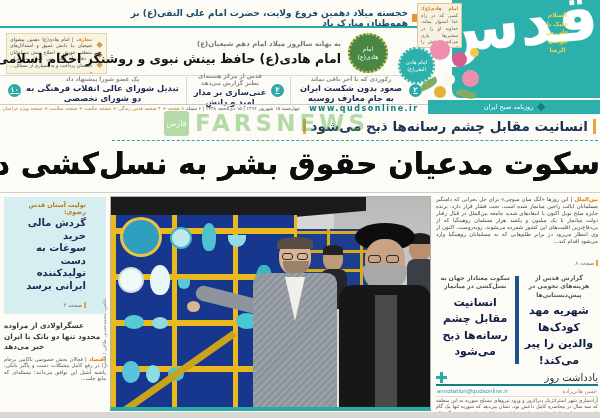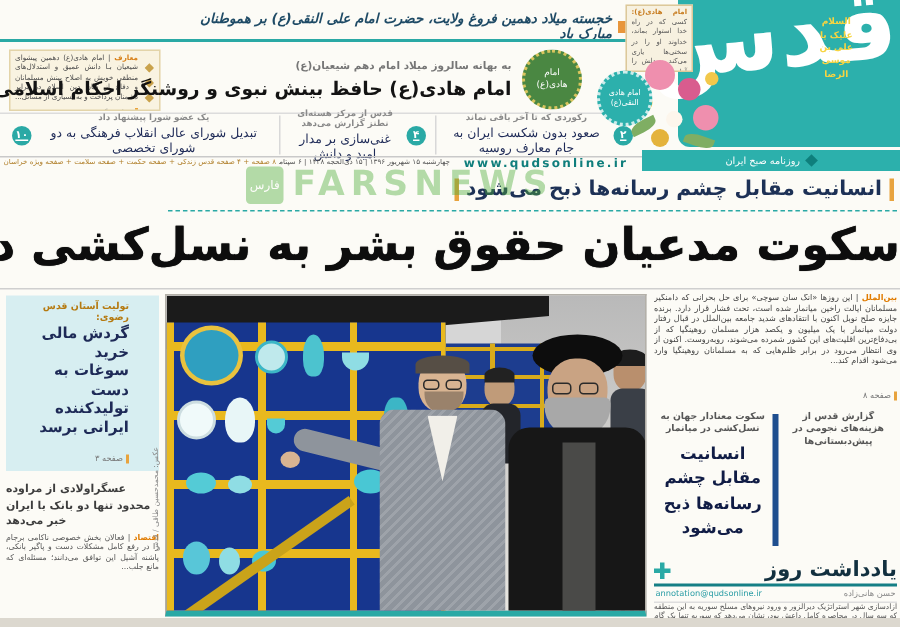--- a/index.html
+++ b/index.html
@@ -24,21 +24,21 @@
   .mast-flowers{position:absolute;left:-8px;top:36px;width:78px;height:70px;z-index:4;}
   .fl{position:absolute;border-radius:50%;}
   .leaf{position:absolute;border-radius:60% 0 60% 0;background:#7fae63;}
 
   .medallion{position:absolute;left:398px;top:47px;width:37px;height:37px;border-radius:50%;
              background:#2cb0ac;border:2px dotted #cdeceb;color:#fff;font-size:5.2px;line-height:1.3;
              display:flex;align-items:center;justify-content:center;text-align:center;padding:3px;z-index:5;}
 
   
   #congrats{position:absolute;top:8px;left:118px;width:302px;display:flex;align-items:center;gap:4px;
-            font-size:9px;font-weight:bold;color:#1f4b66;font-style:italic;}
+            font-size:9px;font-weight:bold;color:#1f4b66;}
   .congrats-marker{width:8px;height:8px;background:#e8963c;flex:0 0 auto;}
   .rule-teal{position:absolute;top:26px;left:0;width:426px;height:2px;background:#2aa9a5;}
 
   #maaref{position:absolute;top:33px;left:6px;width:101px;height:41px;background:#f9f3e1;
           border:1px solid #e3d4a9;display:flex;gap:3px;padding:3px;overflow:hidden;}
   .ornament{writing-mode:vertical-rl;color:#c9a24b;font-size:8px;line-height:1;letter-spacing:1px;}
   .maaref-text{flex:1;font-size:4.8px;line-height:1.35;color:#4a4a4a;text-align:justify;}
   .maaref-text b{color:#d8821c;}
 
   #feature{position:absolute;top:32px;left:114px;width:274px;height:42px;display:flex;align-items:center;gap:7px;}
@@ -52,21 +52,21 @@
   .rule-g1{position:absolute;top:75px;left:0;width:426px;height:1px;background:#dcdcdc;}
 
   
   #briefs{position:absolute;top:77px;left:0;width:428px;height:26px;display:flex;align-items:center;}
   .brief{display:flex;align-items:center;gap:4px;padding:0 6px;height:100%;}
   .brief.b0{flex:0 0 138px;border-left:1px solid #d8d8d8;}
   .brief.b1{flex:0 0 104px;border-left:1px solid #d8d8d8;}
   .brief.b2{flex:0 0 184px;justify-content:flex-end;}
   .brief-txt{flex:1;text-align:center;}
   .brief-kicker{font-size:5.8px;color:#8a8a8a;font-weight:bold;line-height:1.2;}
-  .brief-title{font-size:8.3px;font-weight:normal;color:#1e2a57;line-height:1.25;}
+  .brief-title{font-size:8.3px;font-weight:bold;color:#1e2a57;line-height:1.25;}
   .pnum{min-width:13px;height:13px;border-radius:50%;background:#2aa9a5;color:#fff;font-size:7px;
         font-weight:bold;display:flex;align-items:center;justify-content:center;flex:0 0 auto;text-decoration:underline;}
   .rule-g2{position:absolute;top:104px;left:0;width:428px;height:1px;background:#c9c9c9;}
 
   
   #pages-line{position:absolute;top:106px;left:2px;width:182px;font-size:4.8px;color:#b07f2a;text-align:left;white-space:nowrap;overflow:hidden;}
   #date-line{position:absolute;top:106px;left:186px;width:114px;font-size:4.8px;color:#555;text-align:center;white-space:nowrap;overflow:hidden;}
   #website{position:absolute;top:104px;left:302px;width:124px;font-size:8px;font-weight:bold;letter-spacing:1.5px;
            color:#0f7e7c;direction:ltr;text-align:center;}
 
@@ -123,21 +123,21 @@
   .intro{font-size:5.4px;line-height:1.3;color:#444;text-align:justify;height:54px;overflow:hidden;}
   .intro-foot{margin-top:0;}
   .stories{display:flex;margin-top:5px;height:92px;overflow:hidden;}
   .story{flex:1;text-align:center;padding:0 3px;display:flex;flex-direction:column;}
   .story-kicker{font-size:6.2px;font-weight:bold;color:#555;line-height:1.35;margin-bottom:4px;}
   .story-title{font-size:11px;font-weight:bold;color:#101c45;line-height:1.5;}
   .story-foot{margin-top:auto;text-align:right;}
   .vdiv{width:3.5px;background:#1e4e8f;margin:2px 1px;flex:0 0 auto;}
   .note{margin-top:6px;}
   .note-head{display:flex;align-items:center;gap:4px;border-bottom:2.5px solid #157f85;padding-bottom:1px;}
-  .note-label{font-size:14px;font-weight:bold;color:#12303f;}
+  .note-label{font-size:10px;font-weight:normal;color:#12303f;}
   .note-spacer{flex:1;}
   .plus{position:relative;width:11px;height:11px;flex:0 0 auto;}
   .plus i{position:absolute;background:#2aa9a5;}
   .plus .ph2{left:0;top:4px;width:11px;height:3px;}
   .plus .pv2{left:4px;top:0;width:3px;height:11px;}
   .note-meta{display:flex;justify-content:space-between;align-items:center;font-size:5.5px;color:#888;
              border-bottom:1px solid #ddd;padding:2px 1px;}
   .note-email{direction:ltr;color:#2a9da5;}
   .note-title{font-size:10.5px;font-weight:bold;color:#13294e;margin:4px 0 2px;text-align:right;}
   .note-body{font-size:5px;line-height:1.25;color:#555;text-align:justify;max-height:32px;overflow:hidden;}
@@ -317,20 +317,21 @@
   <div id="right-col">
     <div class="intro">
       <span class="orange-tag">بین‌الملل</span>
       | <span>این روزها «آنگ سان سوچی» برای حل بحرانی که دامنگیر مسلمانان ایالت راخین میانمار شده است، تحت فشار قرار دارد. برنده جایزه صلح نوبل اکنون با انتقادهای شدید جامعه بین‌الملل در قبال رفتار دولت میانمار با یک میلیون و یکصد هزار مسلمان روهینگیا که از بی‌دفاع‌ترین اقلیت‌های این کشور شمرده می‌شوند، روبه‌روست. اکنون از وی انتظار می‌رود در برابر ظلم‌هایی که به مسلمانان روهینگیا وارد می‌شود اقدام کند...</span>
     </div>
     <span class="pref intro-foot">صفحه ۸</span>
 
     <div class="stories">
       <div class="story">
         <div class="story-kicker">گزارش قدس از هزینه‌های نجومی در پیش‌دبستانی‌ها</div>
+        <div class="story-title">شهریه مهد کودک‌ها والدین را پیر می‌کند!</div>
 
       </div>
       <div class="vdiv"></div>
       <div class="story">
         <div class="story-kicker">سکوت معنادار جهان به نسل‌کشی در میانمار</div>
         <div class="story-title">انسانیت مقابل چشم رسانه‌ها ذبح می‌شود</div>
         <div class="story-foot"></div>
       </div>
     </div>
 

